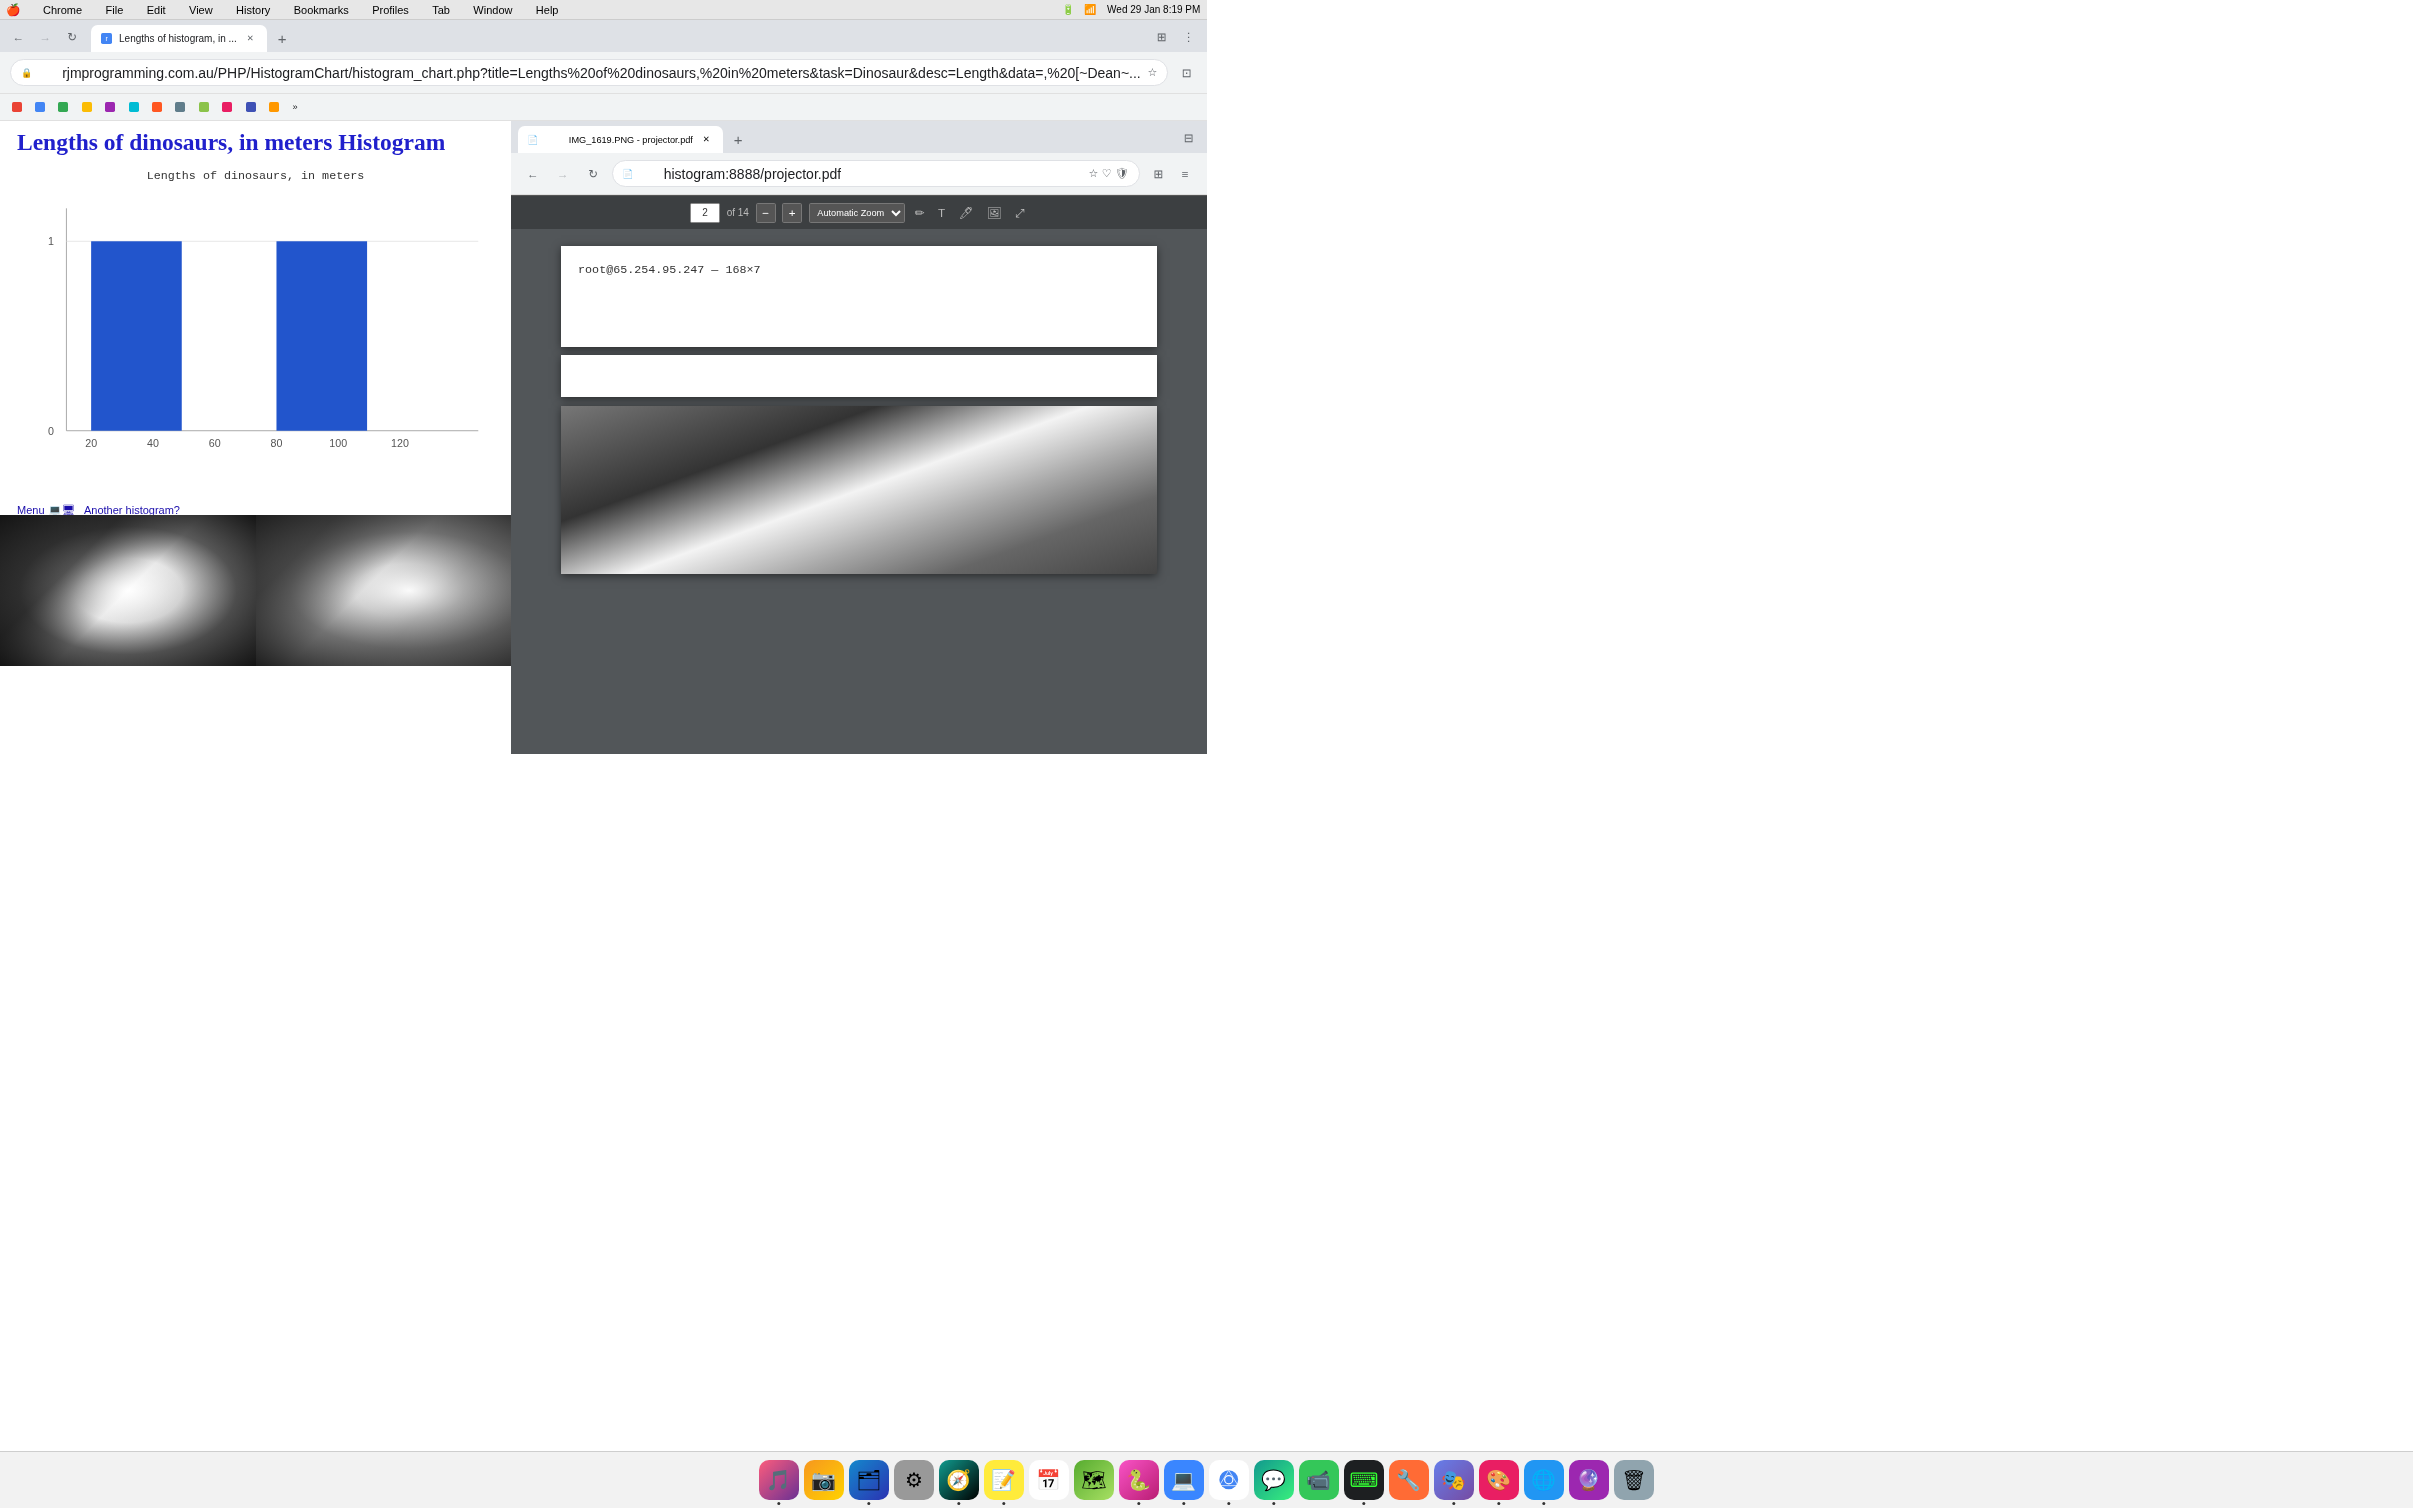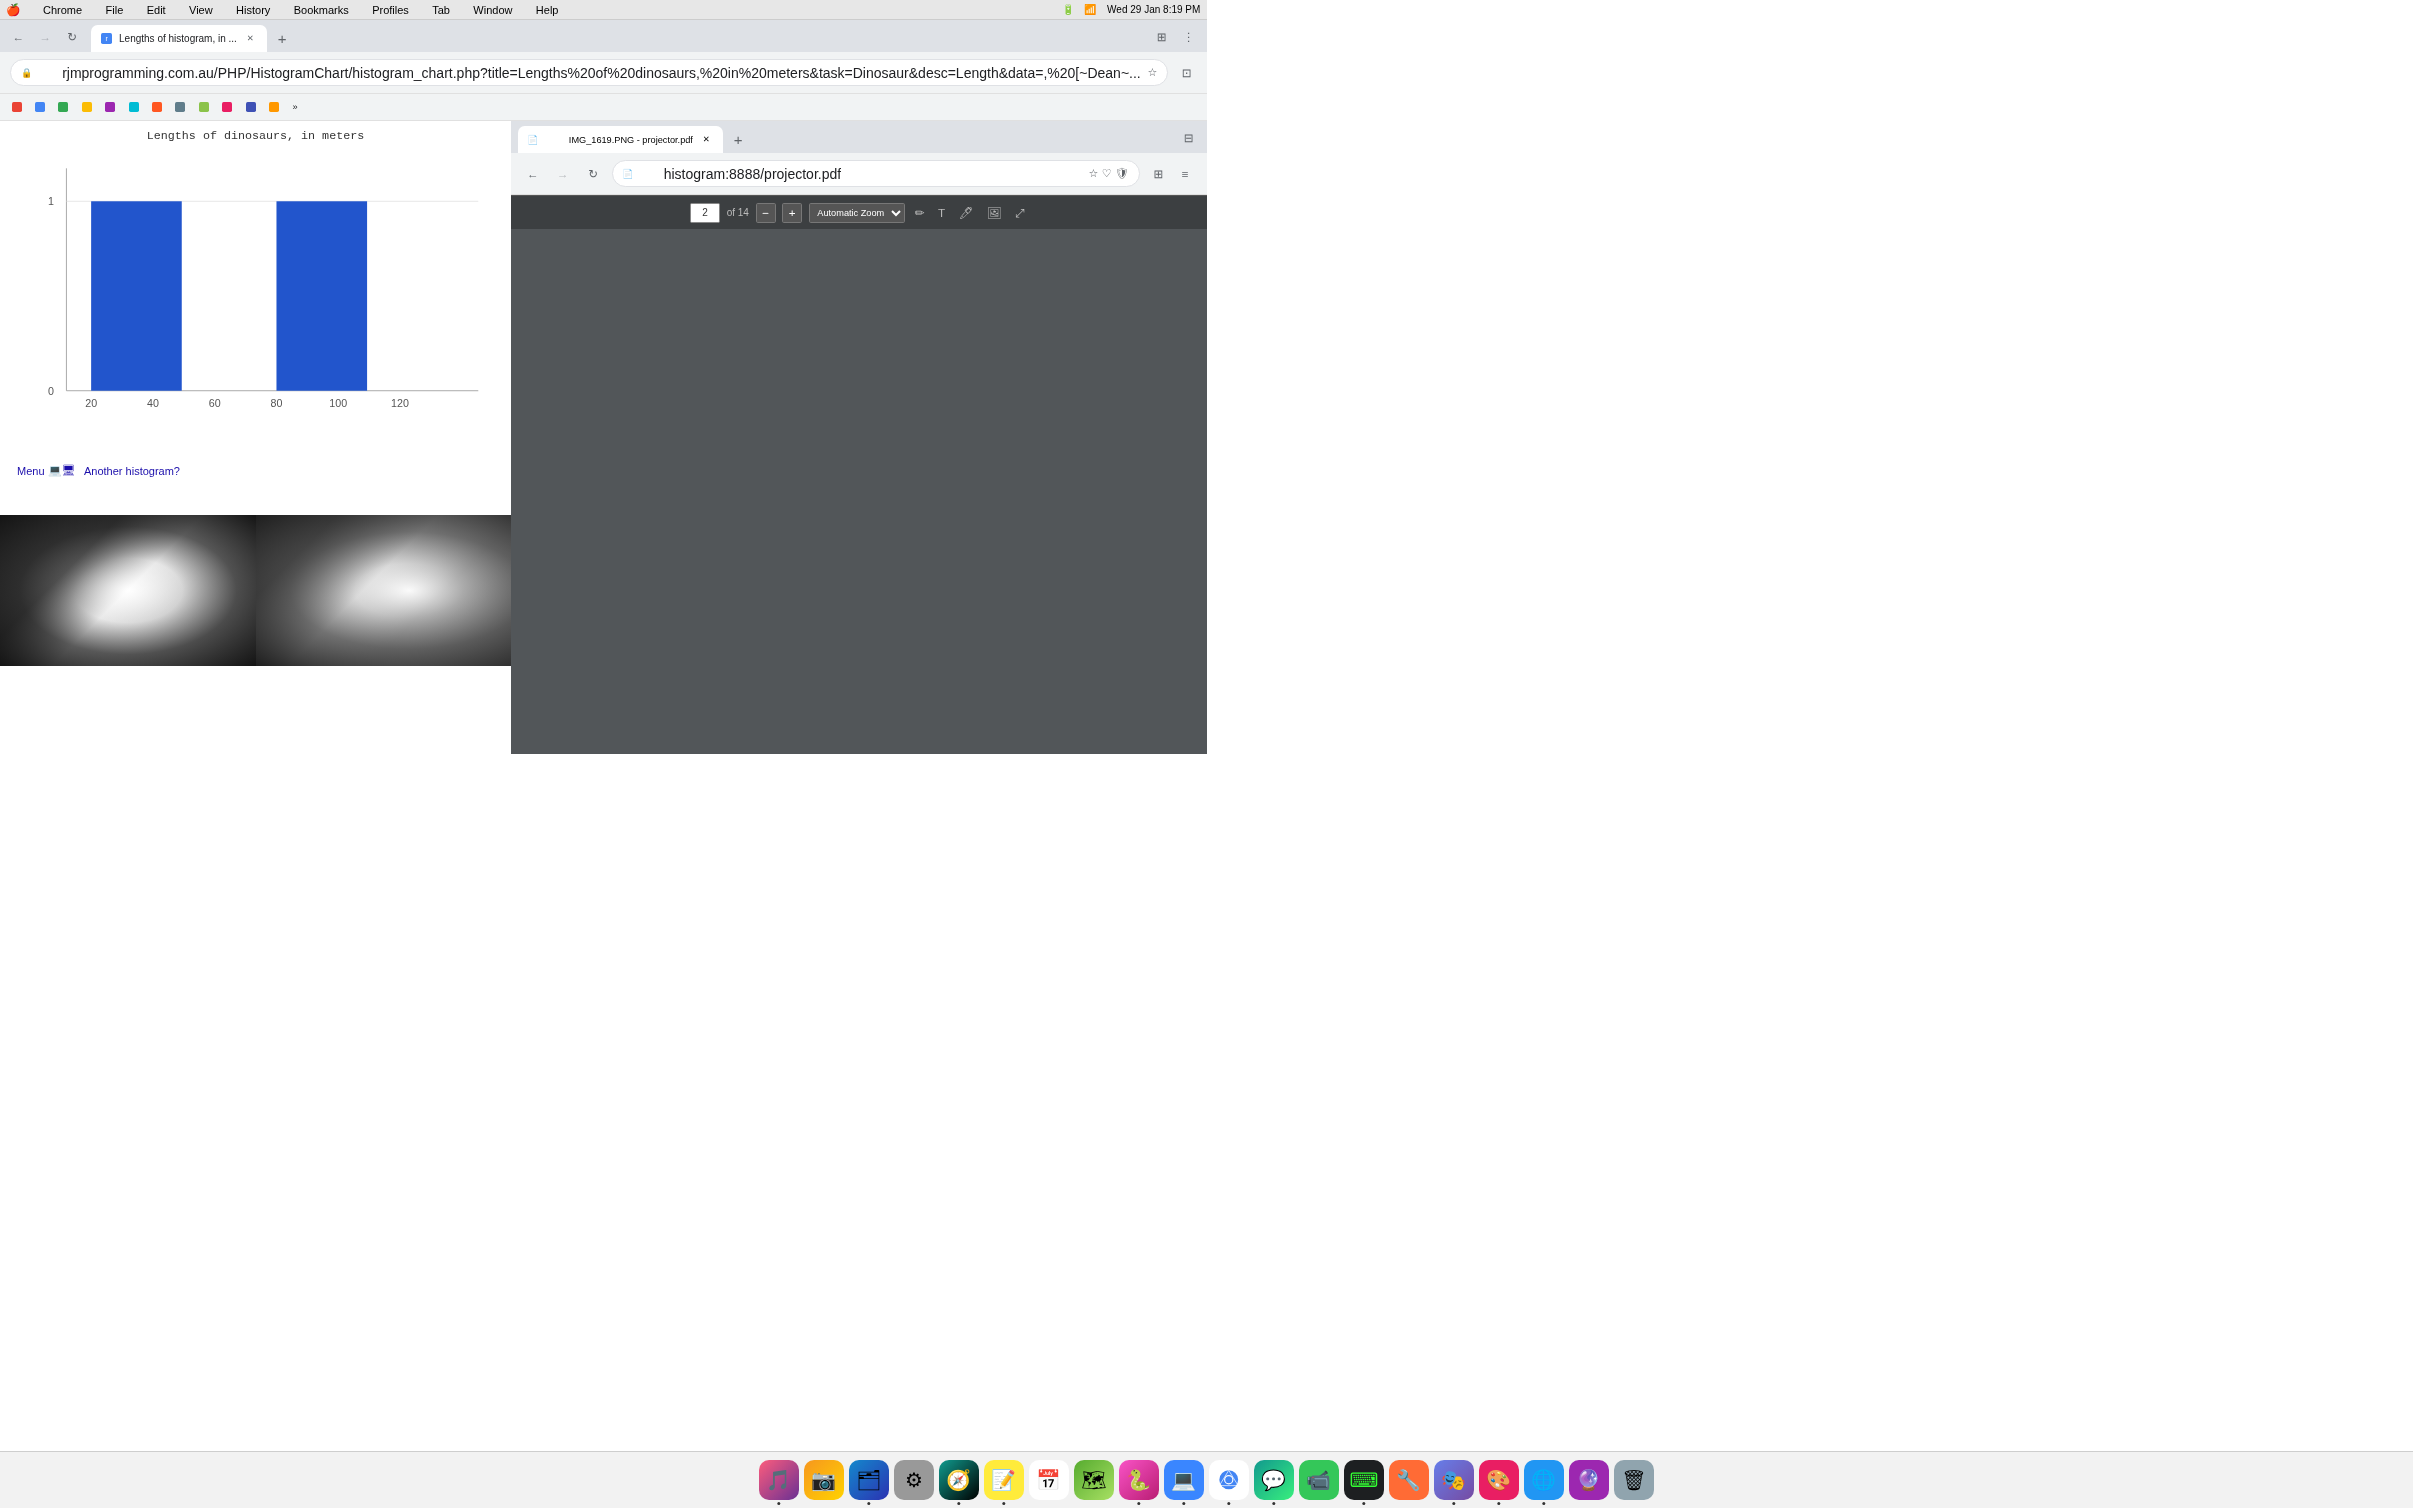--- a/index.html
+++ b/index.html
@@ -567,20 +567,23 @@
     <div class="bookmark-item">
         <span style="background:#ff9800;width:10px;height:10px;display:inline-block;border-radius:1.7px;"></span>
       </div>
     <div class="bookmark-item">»</div>
   </div>
 
   <div class="main-content">
 
     <div class="webpage-panel">
 
+      <div class="page-header">
+        <h1 class="page-title">Lengths of dinosaurs, in meters Histogram</h1>
+      </div>
 
       <div class="histogram-container">
         <div class="chart-title">Lengths of dinosaurs, in meters</div>
 
         <div class="chart-area">
           <svg class="chart-svg" viewBox="0 0 590 330">
 
             <line x1="60" y1="10" x2="60" y2="280" stroke="#999" stroke-width="1"></line>
 
             <line x1="60" y1="280" x2="560" y2="280" stroke="#999" stroke-width="1"></line>
@@ -670,20 +673,33 @@
           <option>75%</option>
           <option>100%</option>
         </select>
         <span class="pdf-tool-icon">✏</span>
         <span class="pdf-tool-icon">T</span>
         <span class="pdf-tool-icon">🖊</span>
         <span class="pdf-tool-icon">🖼</span>
         <span class="pdf-tool-icon">⤢</span>
       </div>
 
+      <div class="pdf-content">
+
+        <div class="pdf-page">
+          <p class="terminal-text">root@65.254.95.247 — 168×7</p>
+        </div>
+
+        <div style="background:#ffffff;width:90%;height:42px;box-shadow:0 1.7px 8.4px rgba(0,0,0,0.5);margin-bottom:8.4px;"></div>
+
+        <div class="pdf-image-page">
+          <div class="car-headlight-image" style="background: linear-gradient(160deg, #777 0%, #555 15%, #333 30%, rgba(255,255,255,0.9) 50%, #aaa 65%, #666 80%, #444 100%);">
+          </div>
+        </div>
+      </div>
 
     </div>
   </div>
 </div>
 
 <div class="dock">
   <div class="dock-icon" style="background:linear-gradient(135deg,#fc5c7d,#6a3093);">🎵<div class="dock-dot"></div></div>
   <div class="dock-icon" style="background:linear-gradient(135deg,#f7971e,#ffd200);">📷</div>
   <div class="dock-icon" style="background:linear-gradient(135deg,#1488cc,#2b32b2);">🗂<div class="dock-dot"></div></div>
   <div class="dock-icon" style="background:#999;">⚙</div>

